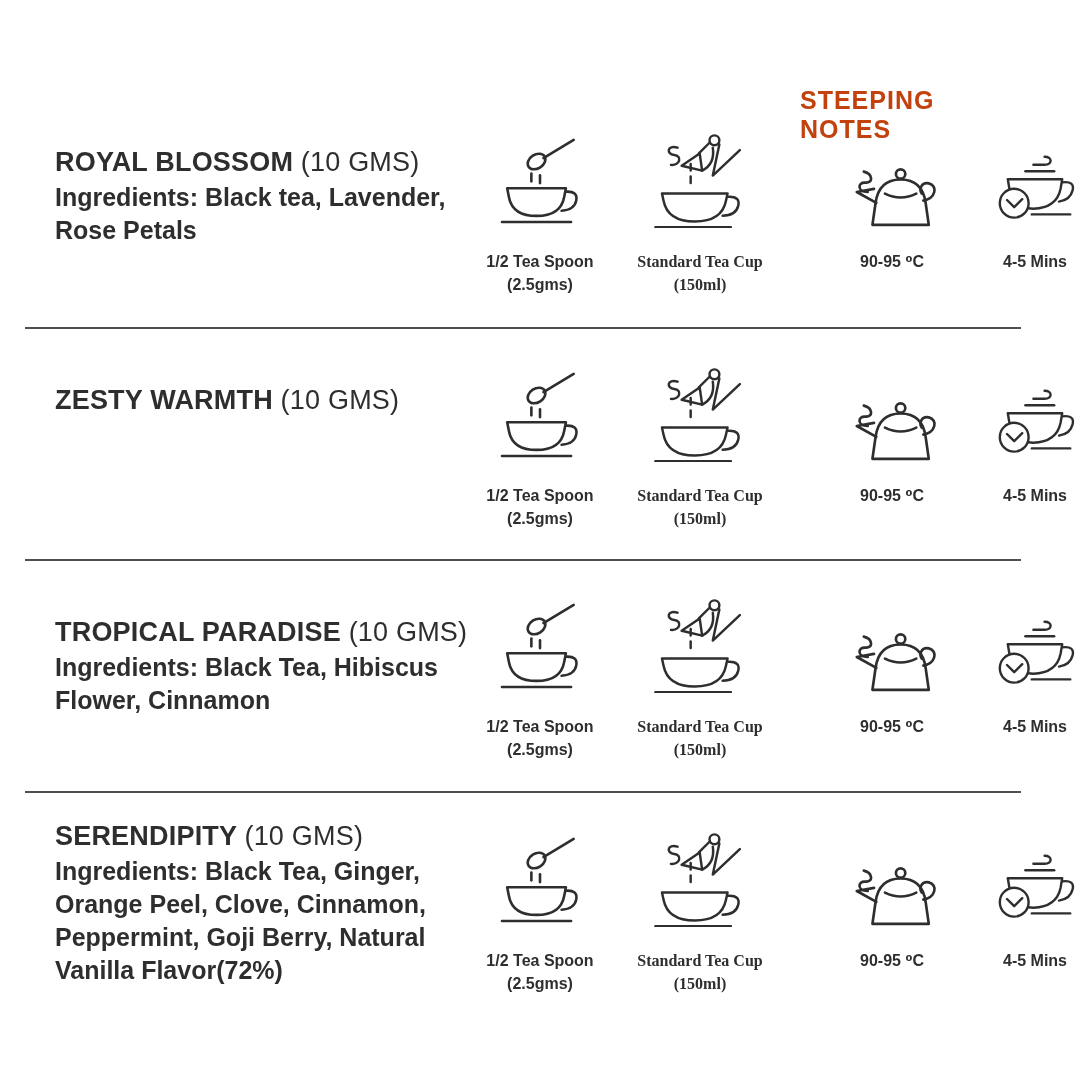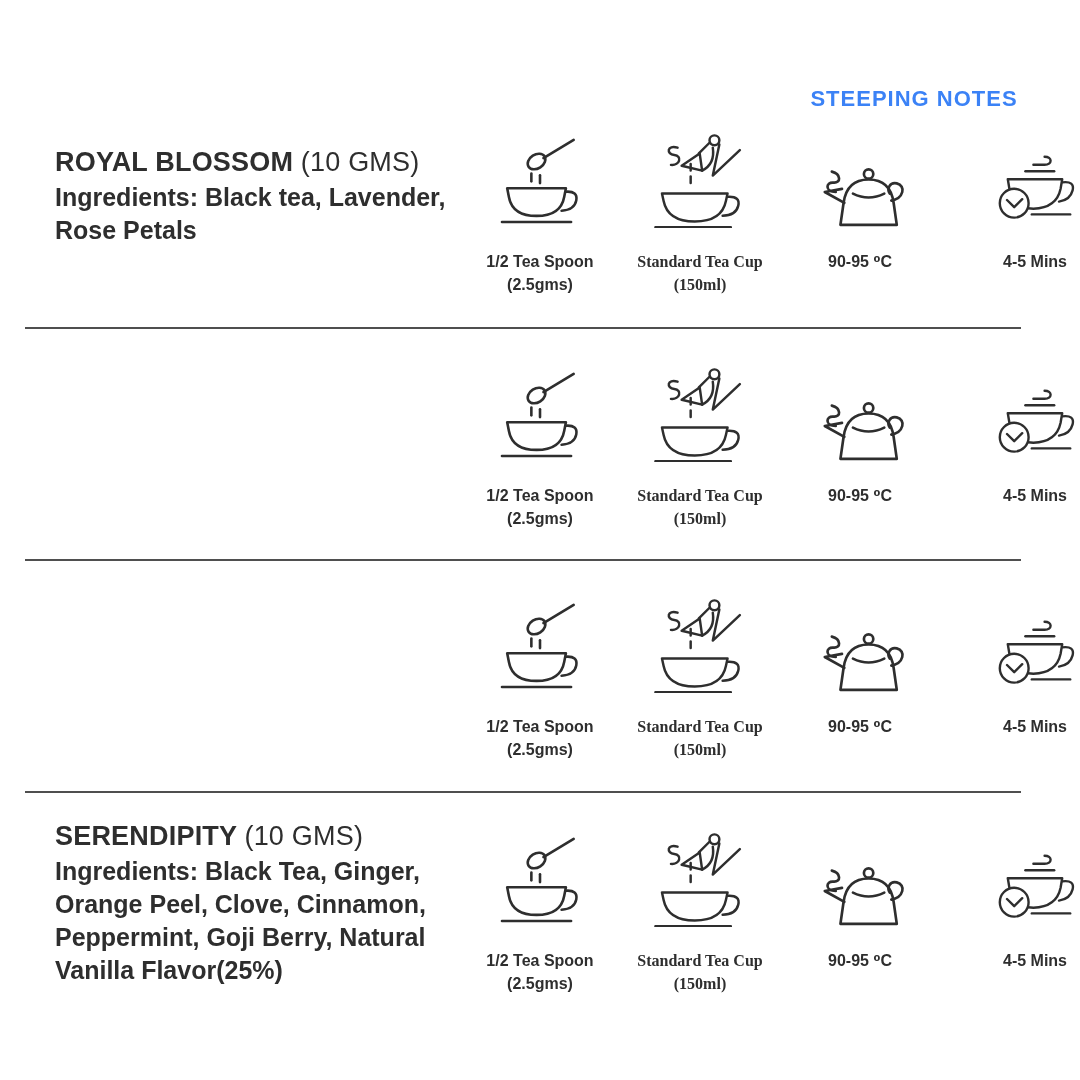--- a/index.html
+++ b/index.html
@@ -2,43 +2,43 @@
 <html><head>
 <meta charset="utf-8">
 <style>
   html,body{margin:0;padding:0;background:#fff;}
   #canvas{
     position:relative;width:1080px;height:1080px;background:#fff;overflow:hidden;
     font-family:"Liberation Sans","DejaVu Sans",sans-serif;color:#2e2e2e;
   }
   
   .header{
-    position:absolute;left:800px;top:86px;width:228px;text-align:center;
-    font-size:22px;font-weight:bold;letter-spacing:1px;color:#3b82f6;
+    position:absolute;left:800px;top:86px;width:228px;text-align:left;
+    font-size:25px;font-weight:bold;letter-spacing:1px;color:#c2410c;
   }
   
   .divider{position:absolute;left:25px;width:996px;height:2px;background:#4f4f4f;}
   .d1{top:327px}.d2{top:559px}.d3{top:791px}
   
   .tea-row{position:absolute;left:0;width:956px;height:205px;}
   .row-1{top:128px}.row-2{top:362px}.row-3{top:593px}.row-4{top:827px}
   .tea-text{position:absolute;left:55px;width:448px;}
   .row-1 .tea-text{top:16px}
   .row-2 .tea-text{top:20px}
   .row-3 .tea-text{top:21px}
   .row-4 .tea-text{top:-9px}
   .tea-title{margin:0;font-size:27px;font-weight:bold;line-height:37px;letter-spacing:.2px;white-space:nowrap;}
   .tea-title .wt{font-weight:normal;}
   .tea-ingredients{margin:0;font-size:25px;font-weight:bold;line-height:33px;}
   
   .icon-cell{position:absolute;top:0;height:100px;display:flex;flex-direction:column;
              justify-content:flex-end;align-items:center;}
   .cell-1{left:460px;width:160px;}
   .cell-2{left:620px;width:160px;font-family:Liberation Serif, serif;}
-  .cell-3{left:780px;width:160px;}
+  .cell-3{left:812px;width:160px;}
   .cell-4{left:955px;width:160px;}
   .caption{position:absolute;top:122px;left:50%;transform:translateX(-50%);
            text-align:center;font-size:16px;font-weight:bold;line-height:23px;
            white-space:nowrap;color:#2e2e2e;}
   svg.glyph{display:block;}
   .hidden-defs{position:absolute;width:0;height:0;overflow:hidden;}
 </style>
 </head>
 <body>
 
@@ -135,20 +135,21 @@
       <div class="caption">
         <div>4-5 Mins</div>
       </div>
     </div>
   </section>
 
   <div class="divider d1"></div>
 
   <section class="tea-row row-2">
     <div class="tea-text">
+      <h2 class="tea-title"><span>ZESTY WARMTH</span> <span class="wt">(10 GMS)</span></h2>
     </div>
     <div class="icon-cell cell-1">
       <svg class="glyph" width="104" height="95">
           <use href="#sym-spoon-cup"></use>
         </svg>
       <div class="caption">
         <div>1/2 Tea Spoon</div>
         <div>(2.5gms)</div>
       </div>
     </div>
@@ -175,20 +176,24 @@
         </svg>
       <div class="caption">
         <div>4-5 Mins</div>
       </div>
     </div>
   </section>
 
   <div class="divider d2"></div>
 
   <section class="tea-row row-3">
+    <div class="tea-text">
+      <h2 class="tea-title"><span>TROPICAL PARADISE</span> <span class="wt">(10 GMS)</span></h2>
+      <p class="tea-ingredients">Ingredients: Black Tea, Hibiscus Flower, Cinnamon</p>
+    </div>
     <div class="icon-cell cell-1">
       <svg class="glyph" width="104" height="95">
           <use href="#sym-spoon-cup"></use>
         </svg>
       <div class="caption">
         <div>1/2 Tea Spoon</div>
         <div>(2.5gms)</div>
       </div>
     </div>
     <div class="icon-cell cell-2">
@@ -216,21 +221,21 @@
         <div>4-5 Mins</div>
       </div>
     </div>
   </section>
 
   <div class="divider d3"></div>
 
   <section class="tea-row row-4">
     <div class="tea-text">
       <h2 class="tea-title"><span>SERENDIPITY</span> <span class="wt">(10 GMS)</span></h2>
-      <p class="tea-ingredients">Ingredients: Black Tea, Ginger, Orange Peel, Clove, Cinnamon, Peppermint, Goji Berry, Natural Vanilla Flavor(25%)</p>
+      <p class="tea-ingredients">Ingredients: Black Tea, Ginger, Orange Peel, Clove, Cinnamon, Peppermint, Goji Berry, Natural Vanilla Flavor(72%)</p>
     </div>
     <div class="icon-cell cell-1">
       <svg class="glyph" width="104" height="95">
           <use href="#sym-spoon-cup"></use>
         </svg>
       <div class="caption">
         <div>1/2 Tea Spoon</div>
         <div>(2.5gms)</div>
       </div>
     </div>

